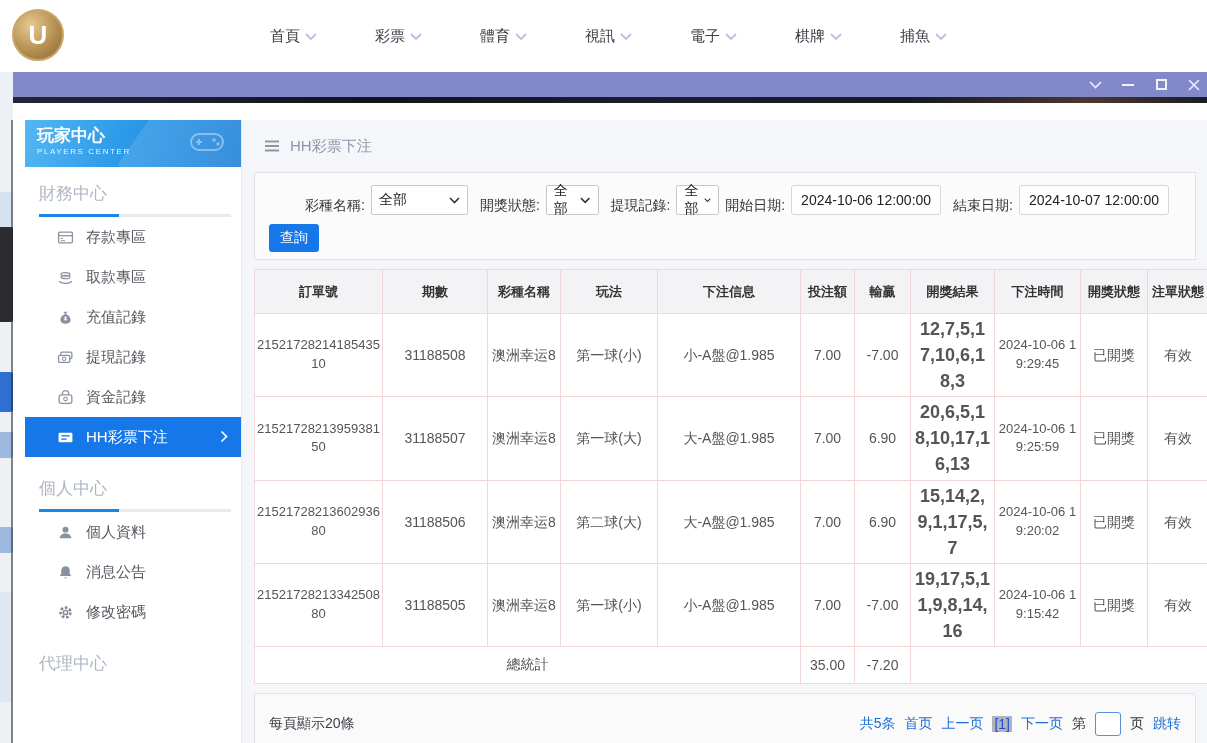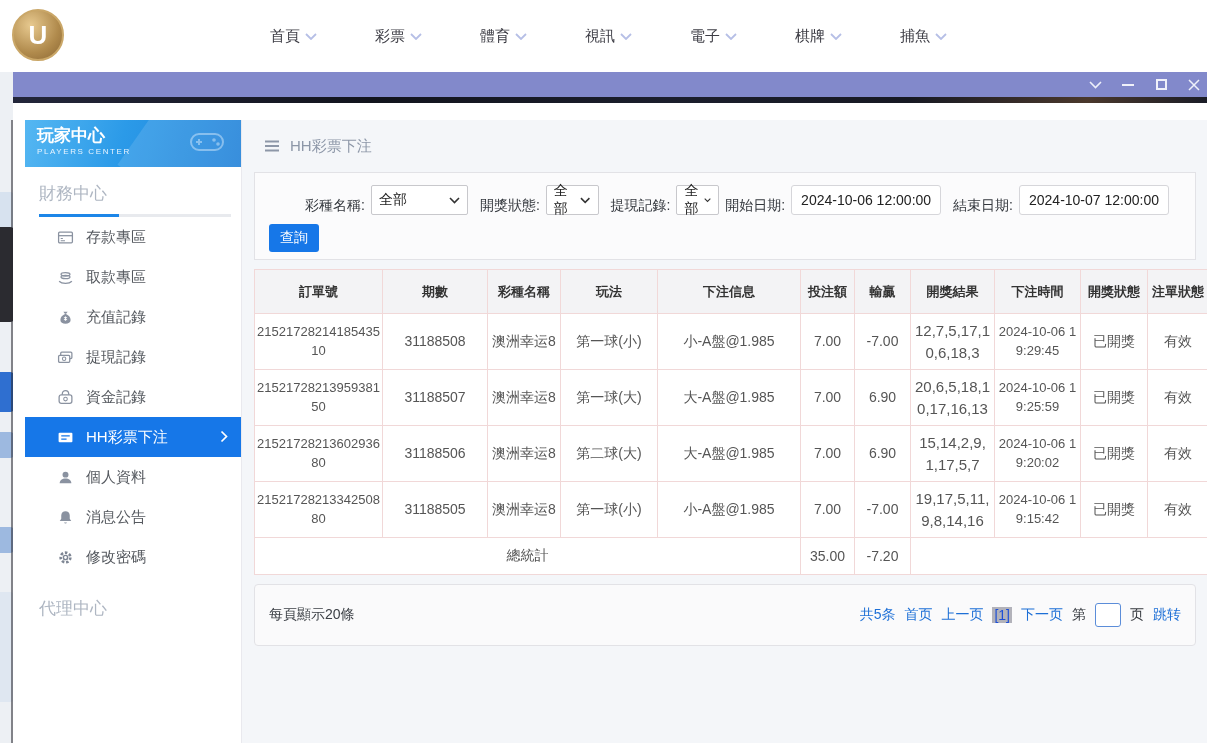--- a/index.html
+++ b/index.html
@@ -79,21 +79,21 @@
     font-size:14px; color:#222; text-align:center; font-family:"Liberation Sans","DejaVu Sans",sans-serif; margin-right:12px; }
   .btn-search { margin-top:9px; width:50px; height:28px; background:#1677e8; color:#fff; border:none;
     border-radius:3px; font-size:14px; cursor:pointer; font-family:"Liberation Sans","DejaVu Sans",sans-serif; }
 
   .bet-table { width:954px; margin-top:9px; border-collapse:collapse; table-layout:fixed; background:#fff;
     border:1px solid #d2d2d6; }
   .bet-table th, .bet-table td { border:1px solid #f1d8d8; text-align:center; overflow:hidden; }
   .bet-table thead th { height:44px; background:#f3f3f5; font-size:13px; color:#333; font-weight:bold; padding:2px; }
   .bet-table tbody td { height:56px; font-size:14px; color:#555; padding:2px; word-break:break-all; line-height:1.45; }
   .bet-table tbody td.c0 { font-size:13px; }
-  .bet-table tbody td.c7 { font-size:15px; }
+  .bet-table tbody td.c7 { font-size:18px;font-weight:bold; }
   .bet-table tbody td.c8 { font-size:13px; }
   .bet-table .sum-row td { height:37px; font-size:14px; color:#555; }
 
   .pager-panel { margin-top:9px; height:62px; background:#fafafb; border:1px solid #e2e2e6; border-radius:4px;
     display:flex; align-items:center; justify-content:space-between; padding:0 14px; }
   .page-size { font-size:14px; color:#3c4046; }
   .pager { display:flex; align-items:center; gap:9px; font-size:14px; }
   .pg-link { color:#1d6fd6; cursor:pointer; }
   .pg-total { color:#1d6fd6; }
   .pg-current { background:#b2b2ba; color:#1d4fd6; padding:0 2px; cursor:default; }
@@ -263,20 +263,24 @@
               <rect x="1.5" y="3.5" width="13" height="9" rx="1" fill="#fff"></rect>
               <path d="M4 6.5h8 M4 9.5h5" stroke="#1677e8" stroke-width="1.2"></path>
             </svg>
         </span>
         <span class="sb-label">HH彩票下注</span>
         <svg class="sb-arrow" width="8" height="13" viewBox="0 0 8 13">
             <polyline points="1.5,1.5 6.5,6.5 1.5,11.5" fill="none" stroke="#fff" stroke-width="1.7"></polyline>
           </svg>
       </div>
 
+      <div class="sb-section sb-section-2">
+        <div class="sb-section-title">個人中心</div>
+        <div class="sb-underline"></div>
+      </div>
 
       <div class="sb-item">
         <span class="sb-icon">
           <svg width="17" height="17" viewBox="0 0 16 16">
               <circle cx="8" cy="5.3" r="2.8" fill="#8a92a0"></circle>
               <path d="M2.5 13.5c0-3 2.4-4.6 5.5-4.6s5.5 1.6 5.5 4.6z" fill="#8a92a0"></path>
             </svg>
         </span>
         <span class="sb-label">個人資料</span>
       </div>

